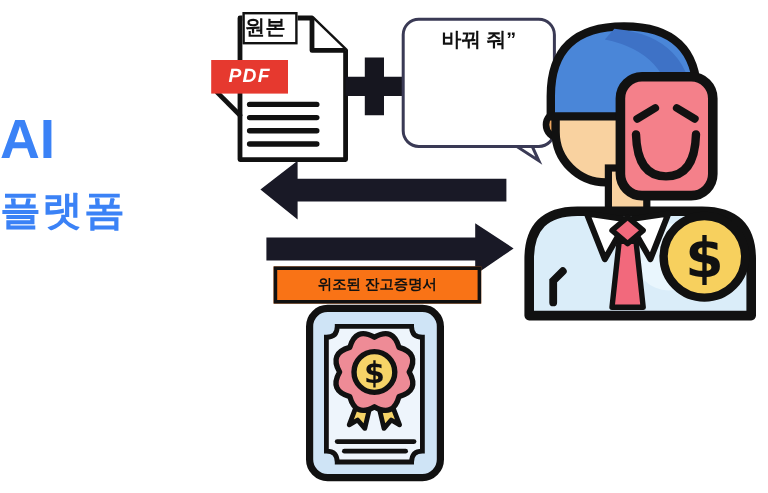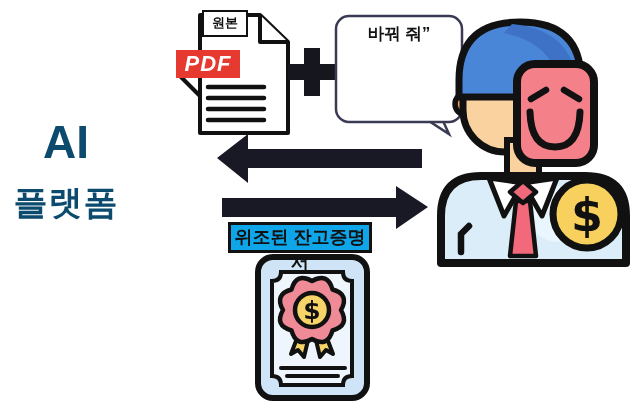--- a/index.html
+++ b/index.html
@@ -2,38 +2,38 @@
 <html><head>
 <meta charset="utf-8">
 <style>
   html,body{margin:0;padding:0;background:#fff;}
   #canvas{
     position:relative;width:640px;height:411px;background:#ffffff;overflow:hidden;
     font-family:"Liberation Sans","DejaVu Sans",sans-serif;
   }
   #scene-svg{position:absolute;left:0;top:0;}
   .abs{position:absolute;box-sizing:border-box;}
-  .platform-text{left:0;top:0;width:132px;text-align:center;color:#0c4a6e;font-weight:700;margin-top:26px;}
+  .platform-text{left:0;top:0;width:132px;text-align:left;color:#3b82f6;font-weight:700;}
   .platform-line1{top:92px;font-size:46px;line-height:48px;}
   .platform-line2{top:156px;font-size:34px;line-height:40px;letter-spacing:1px;}
   .doc-tag{
     left:202px;top:10px;width:46px;height:27px;background:#fff;border:2.5px solid #111;
-    font-size:13px;font-weight:700;text-align:center;line-height:22px;color:#111;
+    font-size:17px;font-weight:700;text-align:left;line-height:22px;color:#111;
   }
   .doc-badge{
     left:176px;top:50px;width:64px;height:28px;background:#e6392f;color:#fff;
-    font-size:22px;font-weight:700;font-style:italic;text-align:center;line-height:28px;letter-spacing:1px;
+    font-size:16px;font-weight:700;font-style:italic;text-align:center;line-height:28px;letter-spacing:1px;
   }
   .bubble-text{
     left:336px;top:21px;width:126px;text-align:center;color:#111;
     font-size:16.5px;font-weight:700;line-height:24.5px;
   }
   .forged-label{
-    left:228px;top:222px;width:144px;height:31px;background:#0ea5e9;border:3px solid #111;
-    font-size:18px;font-weight:700;text-align:center;line-height:25px;color:#111;
+    left:228px;top:222px;width:173px;height:31px;background:#f97316;border:3px solid #111;
+    font-size:12px;font-weight:700;text-align:center;line-height:25px;color:#111;
   }
 </style>
 </head>
 <body>
 
 <div id="canvas">
 
   <svg id="scene-svg" width="640" height="411" viewBox="0 0 640 411">
 
     <g>

